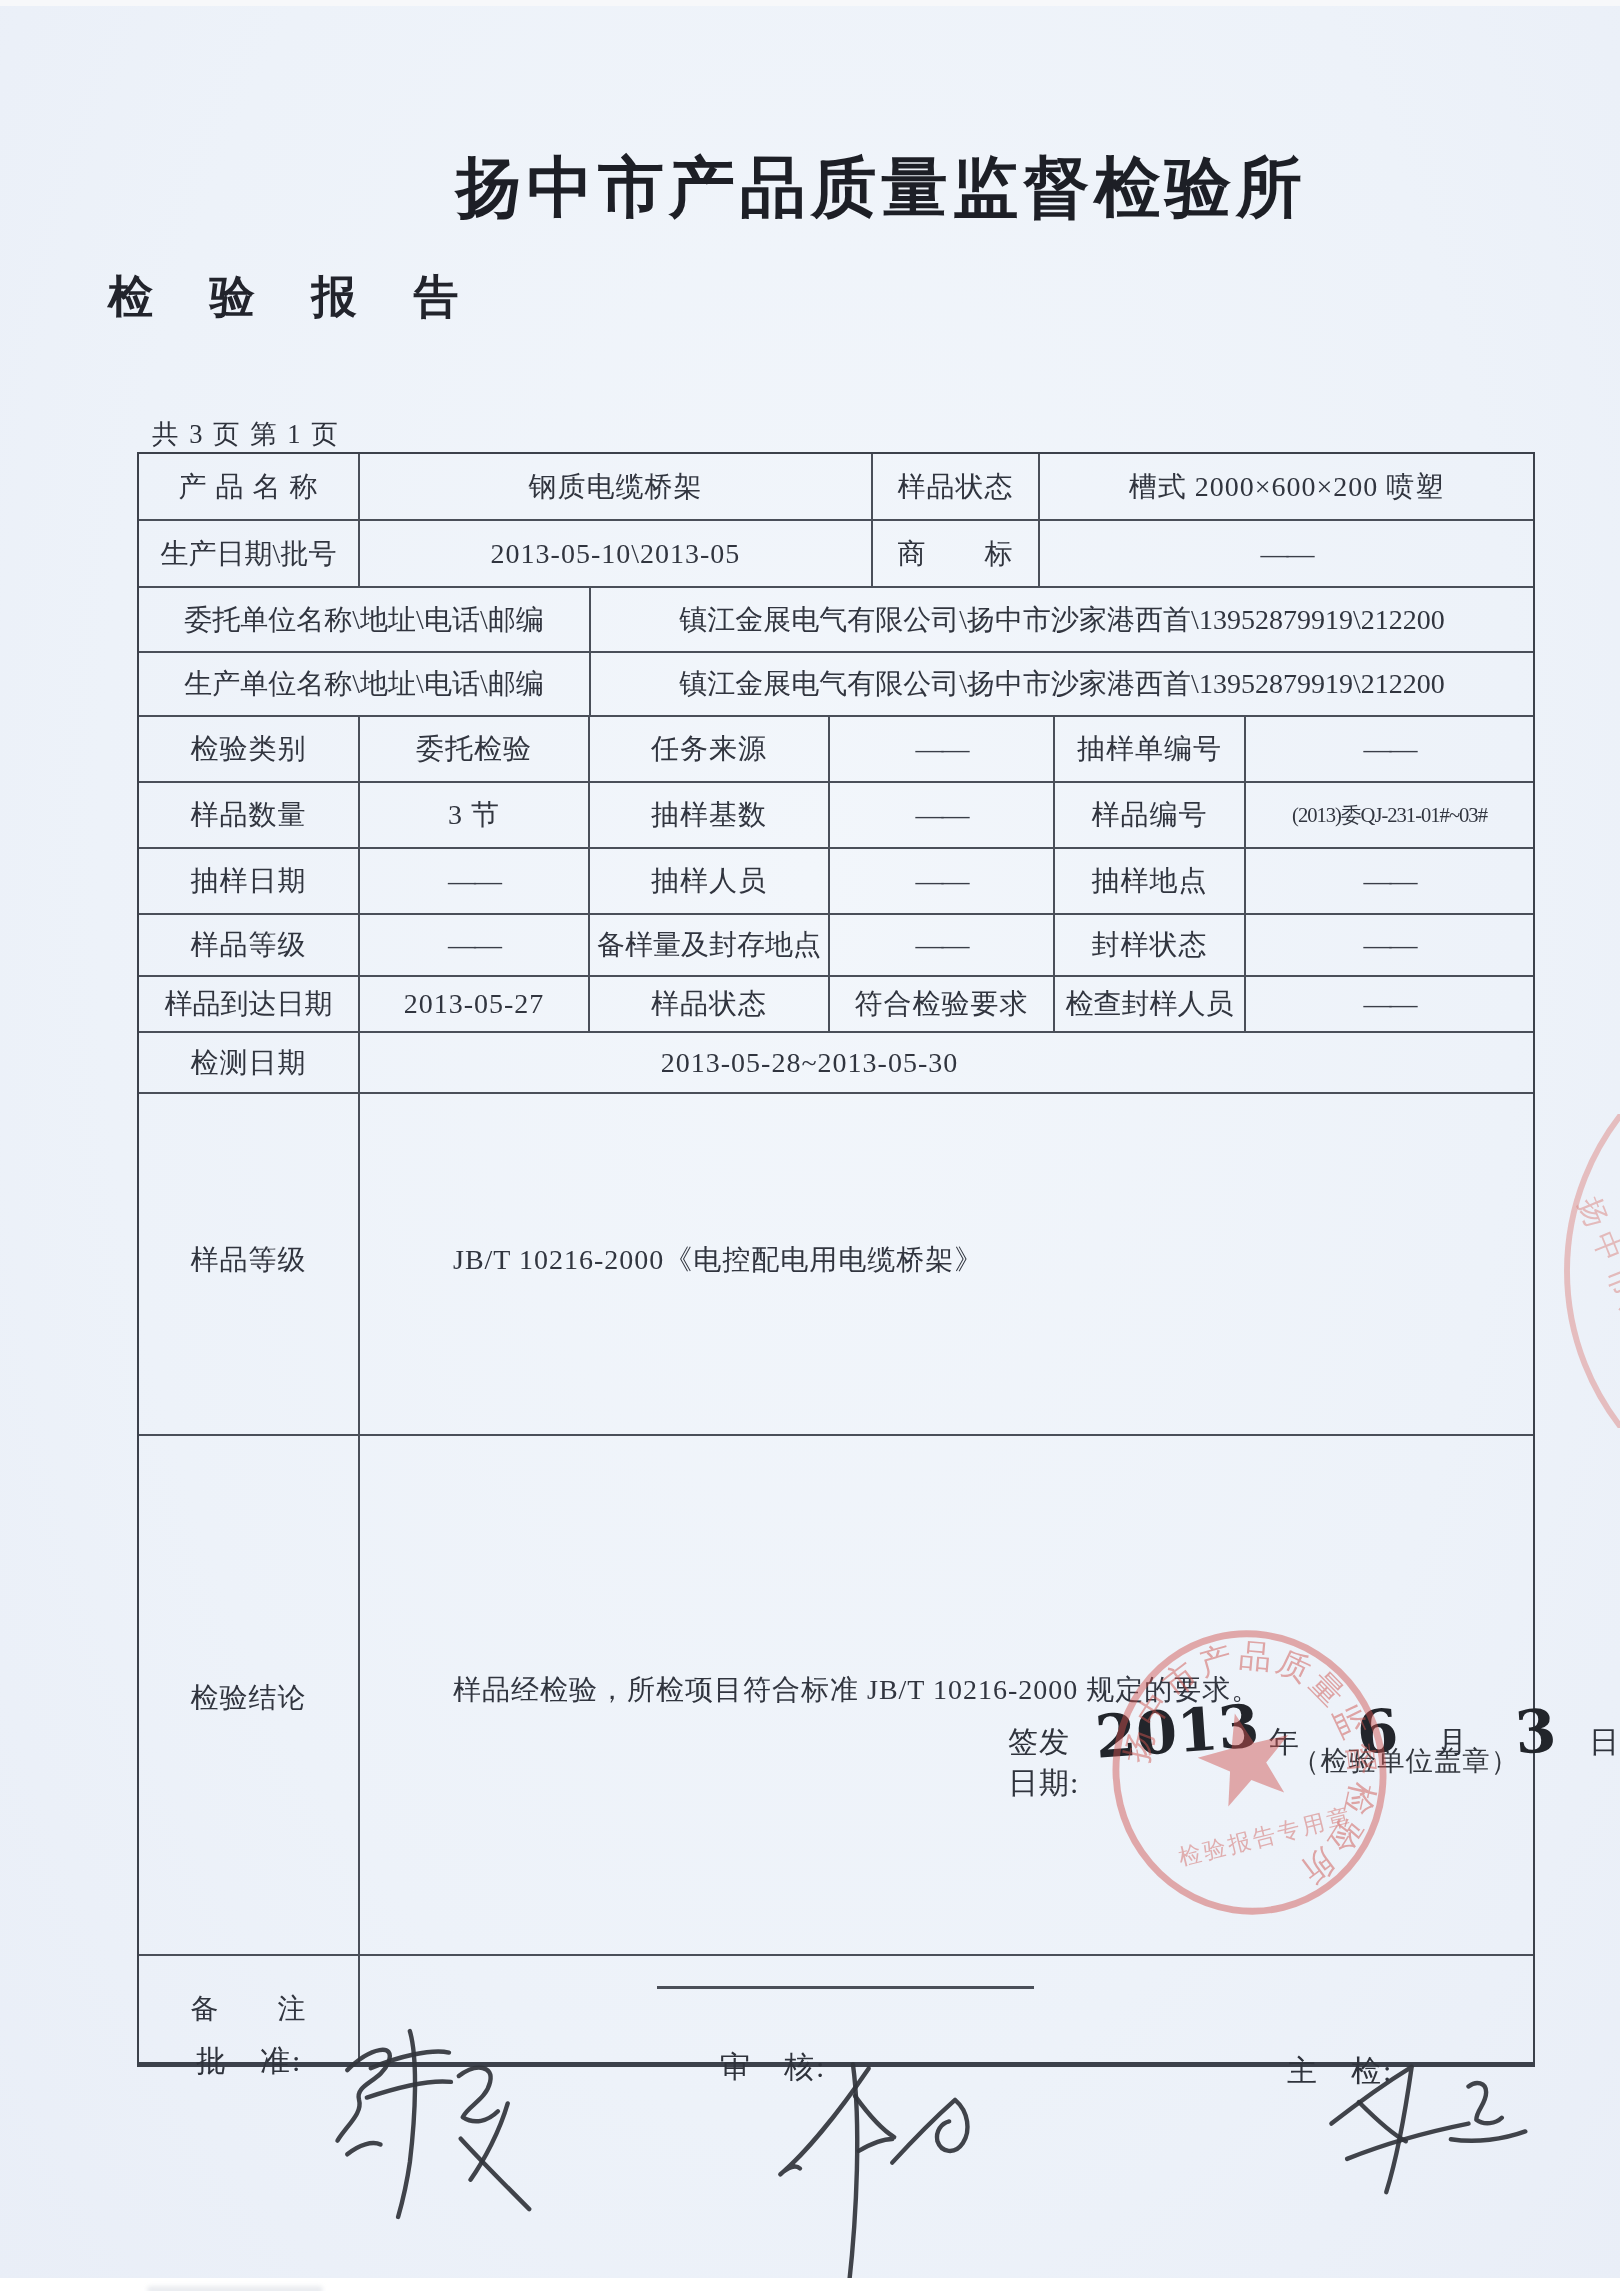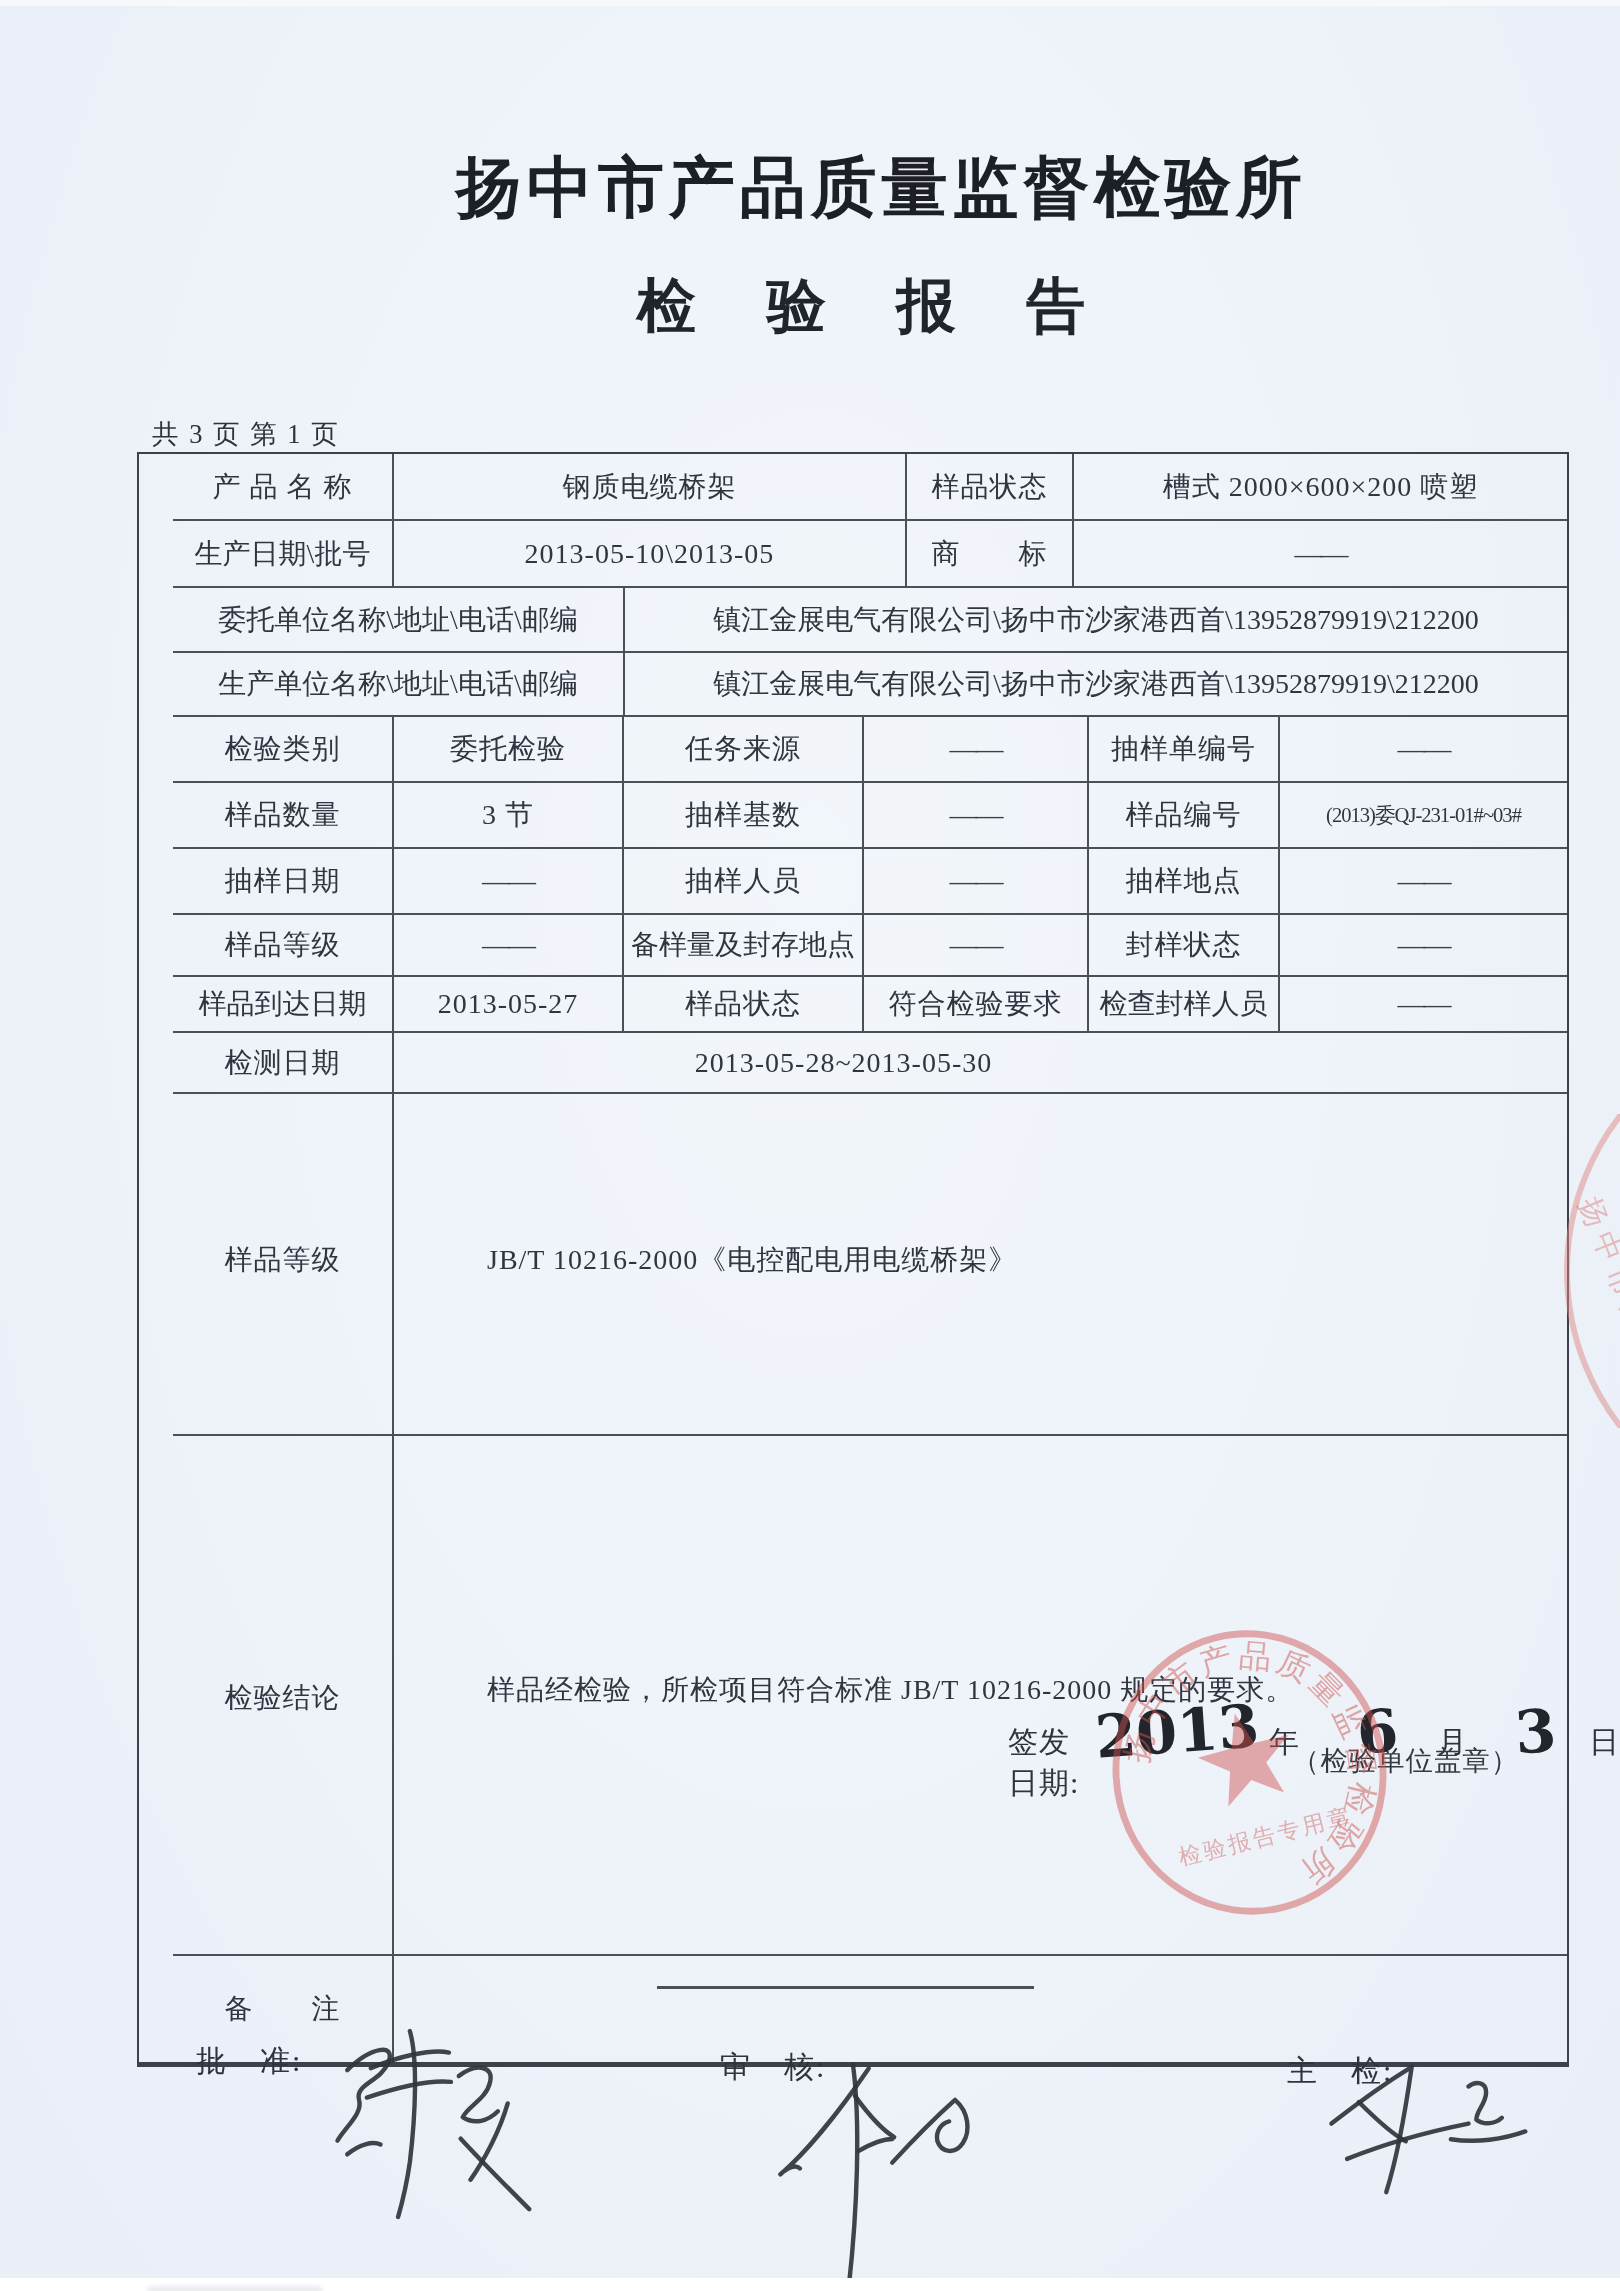--- a/index.html
+++ b/index.html
@@ -17,35 +17,34 @@
     background:rgba(140,150,170,0.18);filter:blur(2px);border-radius:3.9px;}
 
   
   .org-title{
     position:absolute;top:137px;left:0;width:100%;
     text-align:center;padding-left:143px;box-sizing:border-box;
     font-size:66px;font-weight:bold;letter-spacing:4.9px;color:#1d1f26;
   }
   .doc-title{
     position:absolute;top:261px;left:0;width:100%;
-    text-align:center;padding-left:108px;box-sizing:border-box;
-    font-size:59px;font-weight:bold;letter-spacing:5.9px;color:#22242c;font-family:Liberation Mono, monospace;
+    text-align:left;padding-left:108px;box-sizing:border-box;
+    font-size:45px;font-weight:bold;letter-spacing:5.9px;color:#22242c;font-family:Liberation Mono, monospace;
   }
   .ref-line{
     position:absolute;top:410px;left:152px;right:110px;
     display:flex;justify-content:space-between;align-items:baseline;
     font-size:26.5px;letter-spacing:2px;color:#2e323c;
   }
 
   
   .report-table{
     position:absolute;left:137px;top:446px;width:1394px;
     border:2.9px solid #3c414b;border-bottom-width:5.9px;
     box-sizing:content-box;
-    padding-left:34px;
   }
   .trow{display:flex;border-bottom:2px solid #4a4f59;}
   .trow:last-child{border-bottom:none;}
   .cell{
     border-right:2px solid #4a4f59;
     display:flex;align-items:center;justify-content:center;
     text-align:center;font-size:28px;letter-spacing:1px;
     box-sizing:border-box;overflow:hidden;
   }
   .cell:last-child{border-right:none;}

